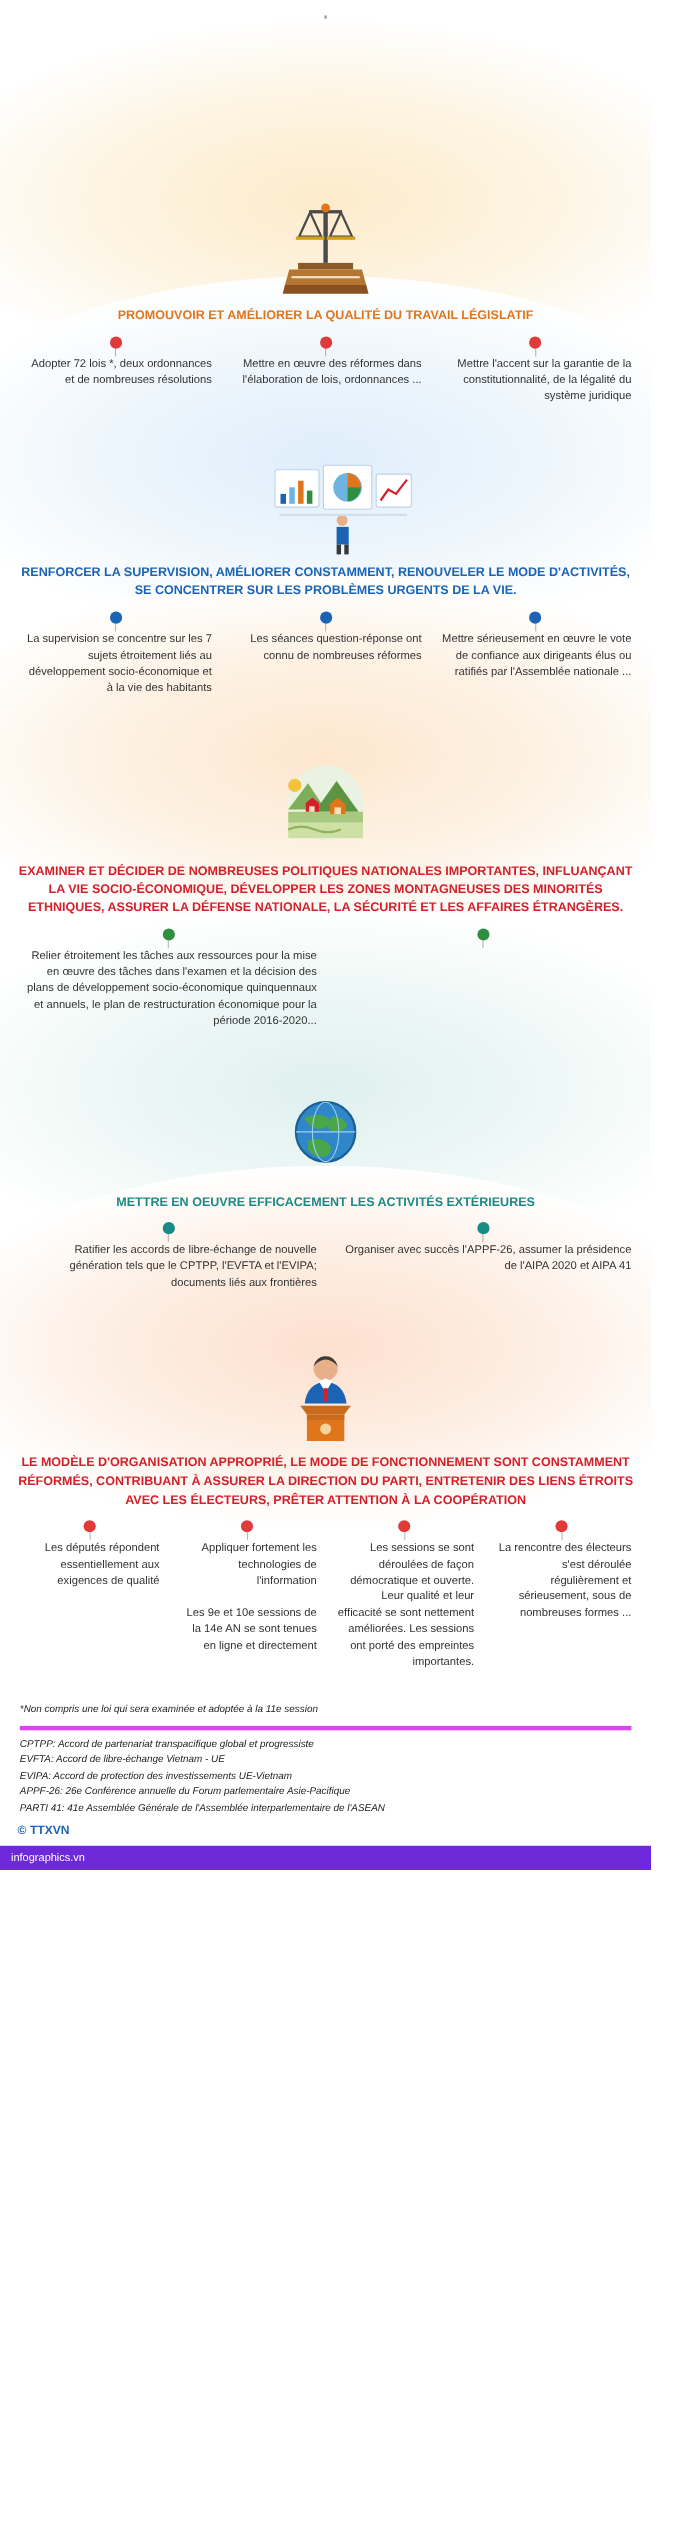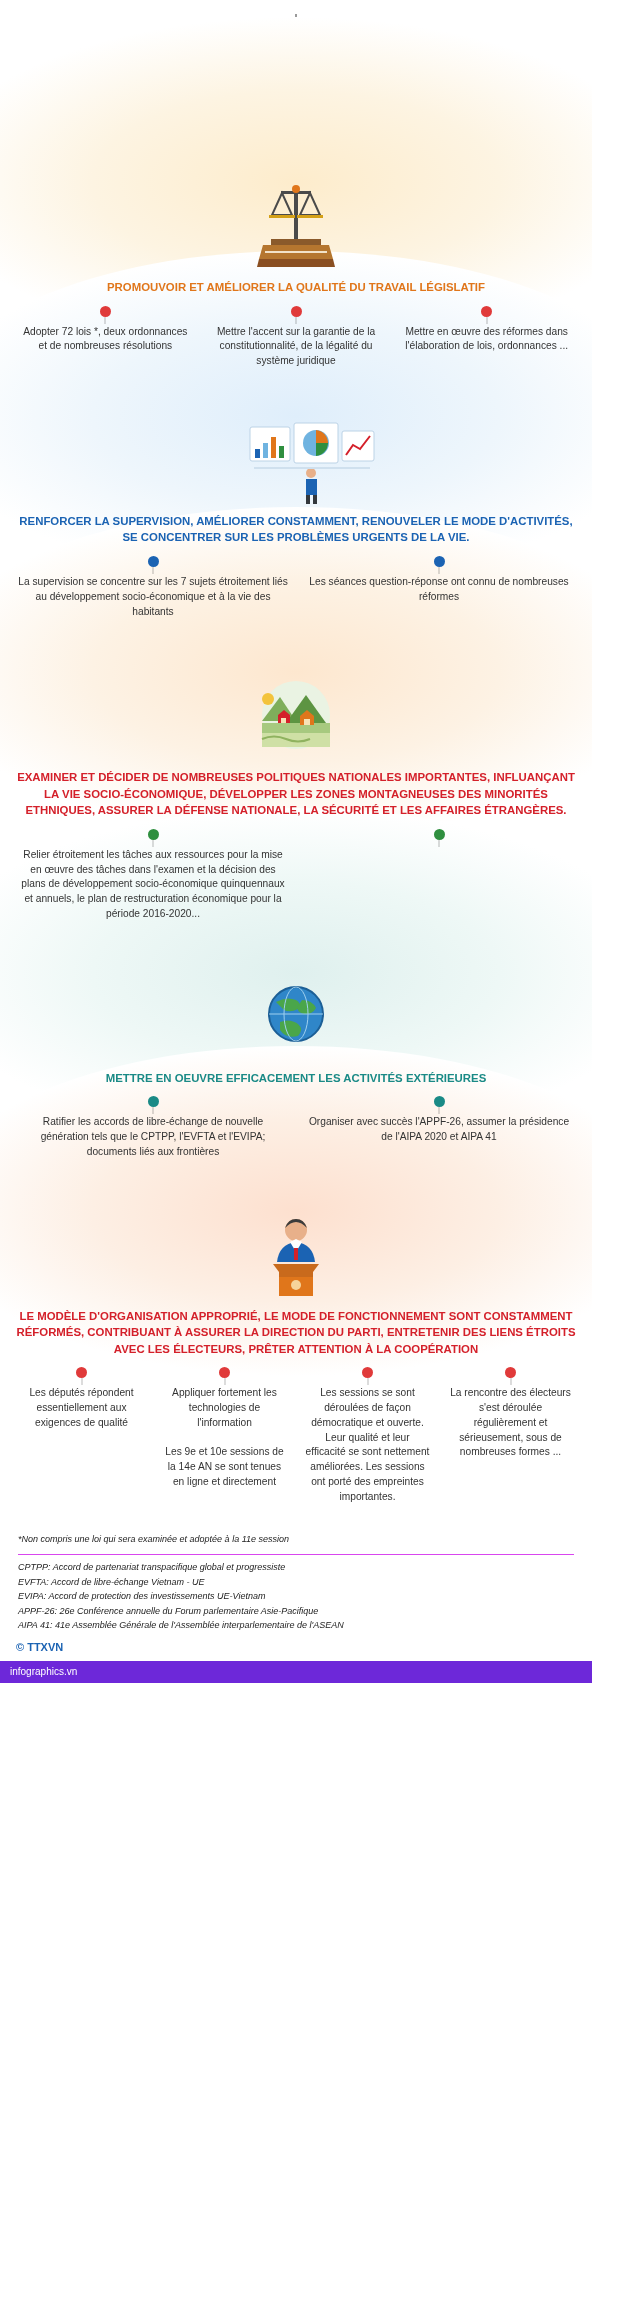--- a/index.html
+++ b/index.html
@@ -93,21 +93,21 @@
 
   .cols-wrap{
     display:flex;
     justify-content:center;
     gap:0;
     padding:0 10px;
     position:relative;z-index:2;
   }
   .col{
     flex:1 1 0;
-    text-align:center;
+    text-align:right;
     padding:0 8px;
   }
   .dot{
     width:11px;height:11px;border-radius:50%;
     margin:0 auto 8px;
     position:relative;
   }
   .dot:after{
     content:"";position:absolute;left:50%;top:11px;transform:translateX(-50%);
     width:1px;height:7px;background:rgba(0,0,0,.28);
@@ -124,21 +124,21 @@
 
   
   .notes{
     margin:18px 18px 0;
     font-size:9px;
     line-height:1.5;
     font-style:italic;
     color:#222;
   }
   .note-star{margin:0 0 8px;}
-  .abbr{border-top:1px solid #d946ef;padding-top:6px;}
+  .abbr{border-top:4px solid #d946ef;padding-top:6px;}
   .abbr p{margin:0 0 1px;}
   .credit{
     margin:8px 16px 0;
     font-size:11px;
     font-weight:bold;
     color:#1b63b3;
   }
   .footbar{
     margin-top:8px;
     background:#6d28d9;
@@ -190,25 +190,25 @@
         <div class="sec-title t-orange">PROMOUVOIR ET AMÉLIORER LA QUALITÉ DU TRAVAIL LÉGISLATIF</div>
       </div>
     </div>
     <div class="cols-wrap">
       <div class="col">
         <div class="dot d-red"></div>
         <div class="ctxt">Adopter 72 lois *, deux ordonnances et de nombreuses résolutions</div>
       </div>
       <div class="col">
         <div class="dot d-red"></div>
+        <div class="ctxt">Mettre en œuvre des réformes dans l'élaboration de lois, ordonnances ...</div>
+      </div>
+      <div class="col">
+        <div class="dot d-red"></div>
         <div class="ctxt">Mettre l'accent sur la garantie de la constitutionnalité, de la légalité du système juridique</div>
-      </div>
-      <div class="col">
-        <div class="dot d-red"></div>
-        <div class="ctxt">Mettre en œuvre des réformes dans l'élaboration de lois, ordonnances ...</div>
       </div>
     </div>
   </div>
 
   <div class="section" style="margin-top:22px;">
     <div class="arc">
       <div class="arc-bg" style="top:-150px;background:radial-gradient(closest-side,#dfeefb 0%,#eef6fc 55%,#ffffff 100%);"></div>
       <div class="arc-inner">
         <div class="ico">
           <svg width="150" height="92" viewBox="0 0 150 92">
@@ -235,20 +235,24 @@
     </div>
     <div class="cols-wrap">
       <div class="col">
         <div class="dot d-blue"></div>
         <div class="ctxt">La supervision se concentre sur les 7 sujets étroitement liés au développement socio-économique et à la vie des habitants</div>
       </div>
       <div class="col">
         <div class="dot d-blue"></div>
         <div class="ctxt">Les séances question-réponse ont connu de nombreuses réformes</div>
       </div>
+      <div class="col">
+        <div class="dot d-blue"></div>
+        <div class="ctxt">Mettre sérieusement en œuvre le vote de confiance aux dirigeants élus ou ratifiés par l'Assemblée nationale ...</div>
+      </div>
     </div>
   </div>
 
   <div class="section" style="margin-top:28px;">
     <div class="arc">
       <div class="arc-bg" style="top:-150px;background:radial-gradient(closest-side,#fde7cf 0%,#fdf2e4 55%,#ffffff 100%);"></div>
       <div class="arc-inner">
         <div class="ico">
           <svg width="120" height="92" viewBox="0 0 120 92">
             <circle cx="60" cy="46" r="34" fill="#eaf3e3"></circle>
@@ -350,21 +354,21 @@
     </div>
   </div>
 
   <div class="notes">
     <p class="note-star">*Non compris une loi qui sera examinée et adoptée à la 11e session</p>
     <div class="abbr">
       <p>CPTPP: Accord de partenariat transpacifique global et progressiste</p>
       <p>EVFTA: Accord de libre-échange Vietnam - UE</p>
       <p>EVIPA: Accord de protection des investissements UE-Vietnam</p>
       <p>APPF-26: 26e Conférence annuelle du Forum parlementaire Asie-Pacifique</p>
-      <p>AIPA 41: 41e Assemblée Générale de l'Assemblée interparlementaire de l'ASEAN</p>
+      <p>PARTI 41: 41e Assemblée Générale de l'Assemblée interparlementaire de l'ASEAN</p>
     </div>
   </div>
 
   <div class="credit">© TTXVN</div>
 
   <div class="footbar">
     <span>infographics.vn</span>
   </div>
 
 </div>

